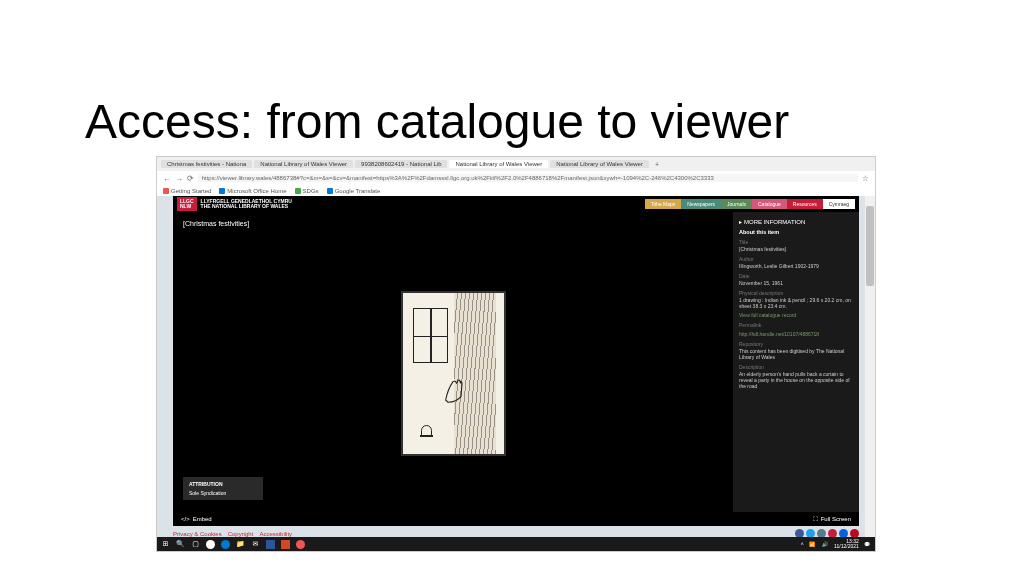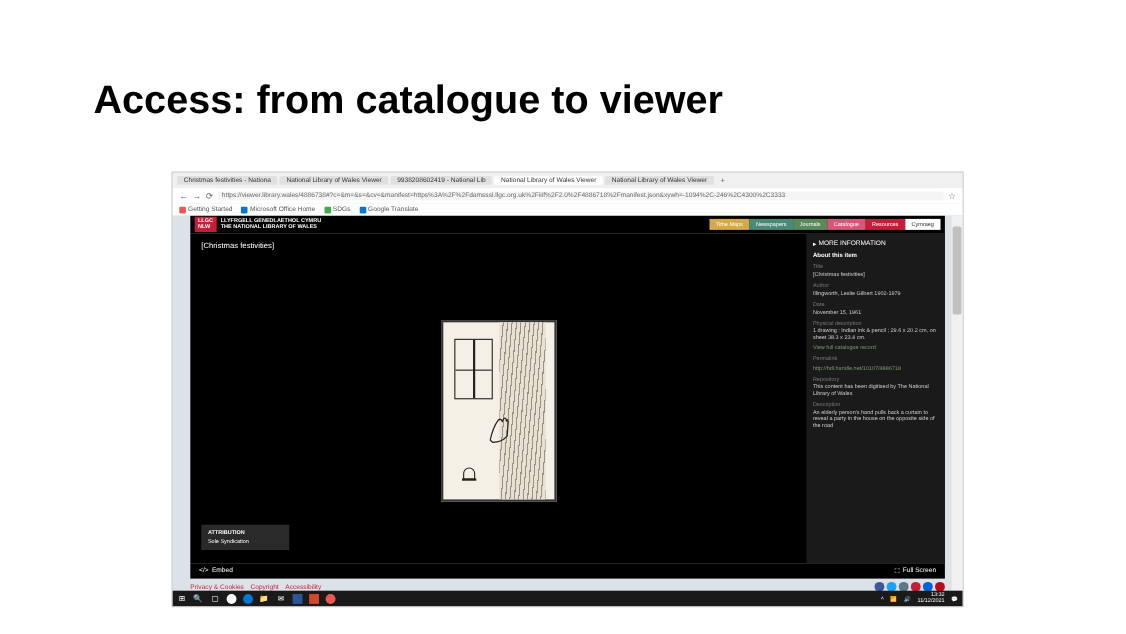--- a/index.html
+++ b/index.html
@@ -1,17 +1,17 @@
 <!DOCTYPE html>
 <html><head>
 <meta charset="utf-8">
 <style>
 * { margin: 0; padding: 0; box-sizing: border-box; }
 body { width: 1024px; height: 576px; background: #fff; font-family: "Segoe UI", Arial, sans-serif; overflow: hidden; position: relative; }
-.slide-title { font-size: 36px; font-weight: 700; color: #000; padding: 70px 0 0 85px; }
+.slide-title { font-size: 48px; font-weight: 400; color: #000; padding: 70px 0 0 85px; margin-top: 24px; }
 .screenshot { position: absolute; left: 156px; top: 156px; width: 720px; height: 396px; background: #dce3e8; border: 1px solid #ccc; font-size: 7px; }
 .browser-tabs { display: flex; background: #f0f0f0; height: 14px; align-items: center; padding: 0 4px; gap: 2px; }
 .tab { background: #fff; padding: 1px 6px; font-size: 6px; color: #333; border-radius: 2px 2px 0 0; white-space: nowrap; overflow: hidden; max-width: 110px; }
 .tab.inactive { background: #e0e0e0; }
 .tab-add { color: #666; padding: 0 4px; }
 .url-bar { display: flex; align-items: center; background: #fff; height: 14px; padding: 0 6px; gap: 4px; }
 .nav-arrow { color: #666; font-size: 8px; }
 .url-input { flex: 1; background: #f5f5f5; border-radius: 2px; padding: 1px 4px; font-size: 6px; color: #666; overflow: hidden; white-space: nowrap; }
 .bookmarks { display: flex; background: #fff; height: 11px; padding: 1px 6px; gap: 8px; font-size: 6px; color: #555; }
 .bookmark { display: flex; align-items: center; gap: 2px; }

